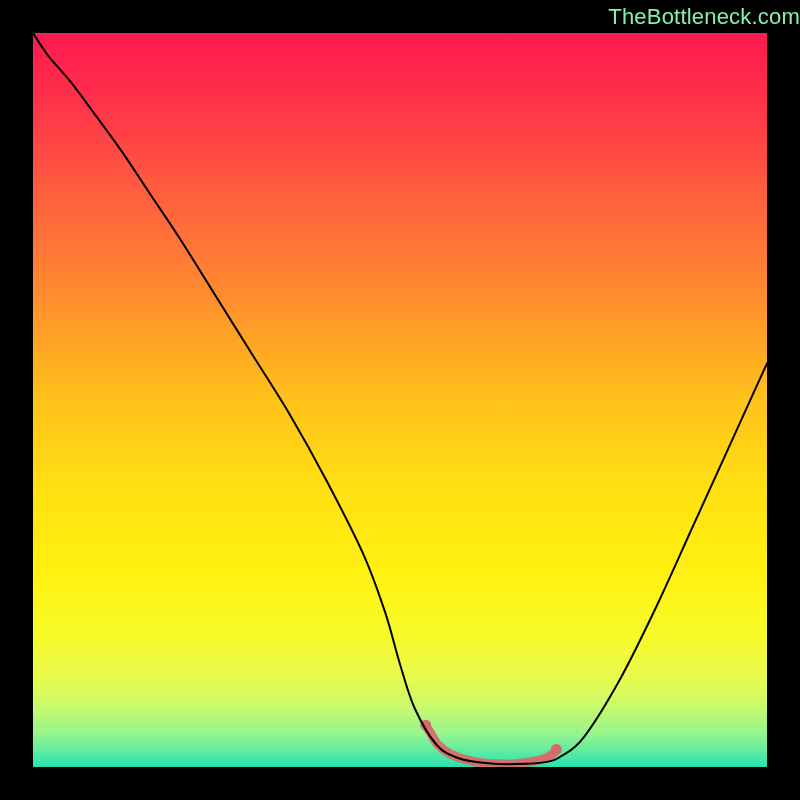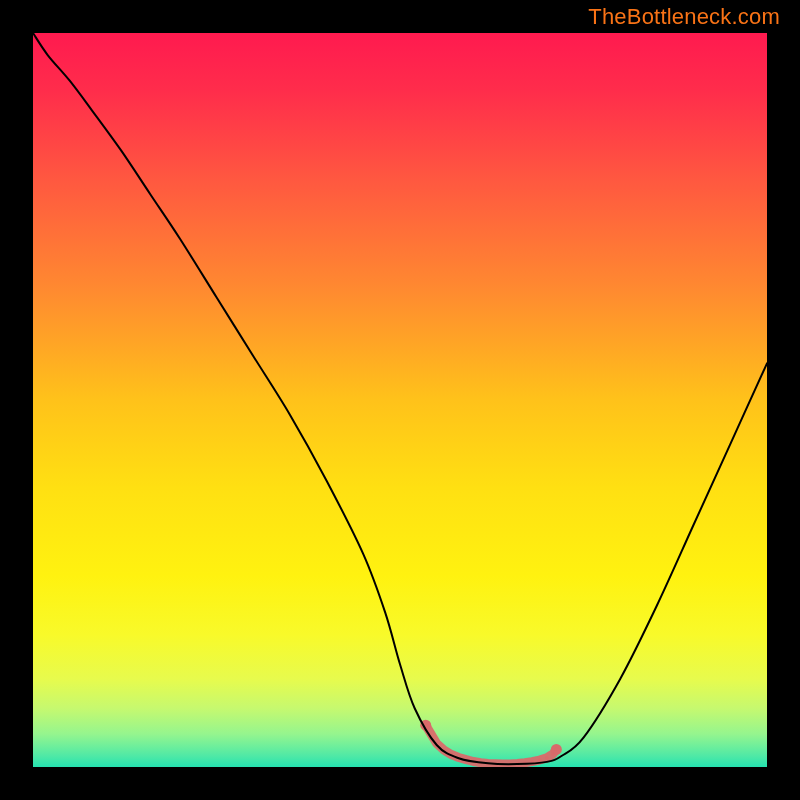--- a/index.html
+++ b/index.html
@@ -13,22 +13,22 @@
   }
   .frame {
     position: absolute;
     left: 0; top: 0;
     width: 800px; height: 800px;
     background: #000;
   }
   .watermark {
     position: absolute;
     top: 4px;
-    right: 20px;
-    color: #f97316;
+    right: 0;
+    color: #86efac;
     font-size: 22px;
     font-weight: 400;
     letter-spacing: 0.2px;
   }
   .plot-holder {
     position: absolute;
     left: 33px;
     top: 33px;
     width: 734px;
     height: 734px;

